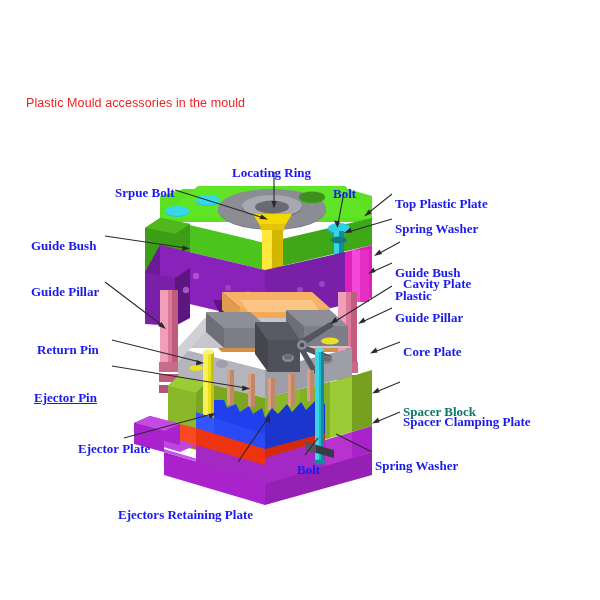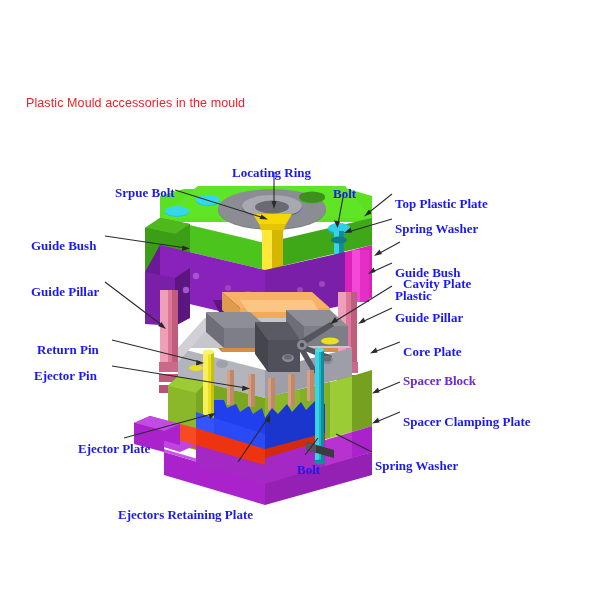--- a/index.html
+++ b/index.html
@@ -360,22 +360,22 @@
       <div class="lbl" style="left: 395px; top: 197px; color: rgb(26, 26, 238);">Top Plastic Plate</div>
       <div class="lbl" style="left: 395px; top: 222px; color: rgb(26, 26, 238);">Spring Washer</div>
       <div class="lbl" style="left: 403px; top: 245px; color: rgb(26, 26, 238); margin-top: 32px;">Cavity Plate</div>
       <div class="lbl" style="left: 31px; top: 239px; color: rgb(26, 26, 238);">Guide Bush</div>
       <div class="lbl" style="left: 395px; top: 266px; color: rgb(26, 26, 238);">Guide Bush</div>
       <div class="lbl" style="left: 395px; top: 289px; color: rgb(26, 26, 238);">Plastic</div>
       <div class="lbl" style="left: 31px; top: 285px; color: rgb(26, 26, 238);">Guide Pillar</div>
       <div class="lbl" style="left: 395px; top: 311px; color: rgb(26, 26, 238);">Guide Pillar</div>
       <div class="lbl" style="left: 37px; top: 343px; color: rgb(26, 26, 238);">Return Pin</div>
       <div class="lbl" style="left: 403px; top: 345px; color: rgb(26, 26, 238);">Core Plate</div>
-      <div class="lbl" style="left: 34px; top: 369px; color: rgb(26, 26, 238);">Ejector Pin</div>
-      <div class="lbl" style="left: 403px; top: 374px; color: #6d28d9;">Spacer Block</div>
+      <div class="lbl" style="left: 34px; top: 391px; color: rgb(26, 26, 238); text-decoration: underline;">Ejector Pin</div>
+      <div class="lbl" style="left: 403px; top: 405px; color: #0f766e;">Spacer Block</div>
       <div class="lbl" style="left: 403px; top: 415px; color: rgb(26, 26, 238);">Spacer Clamping Plate</div>
       <div class="lbl" style="left: 40px; top: 442px; color: rgb(26, 26, 238); margin-left: 38px;">Ejector Plate</div>
       <div class="lbl" style="left: 118px; top: 469px; color: rgb(26, 26, 238); margin-top: 39px;">Ejectors Retaining Plate</div>
       <div class="lbl" style="left: 297px; top: 463px; color: rgb(26, 26, 238);">Bolt</div>
       <div class="lbl" style="left: 375px; top: 459px; color: rgb(26, 26, 238);">Spring Washer</div>
     </div>
 
 </div>
 
 </body></html>

